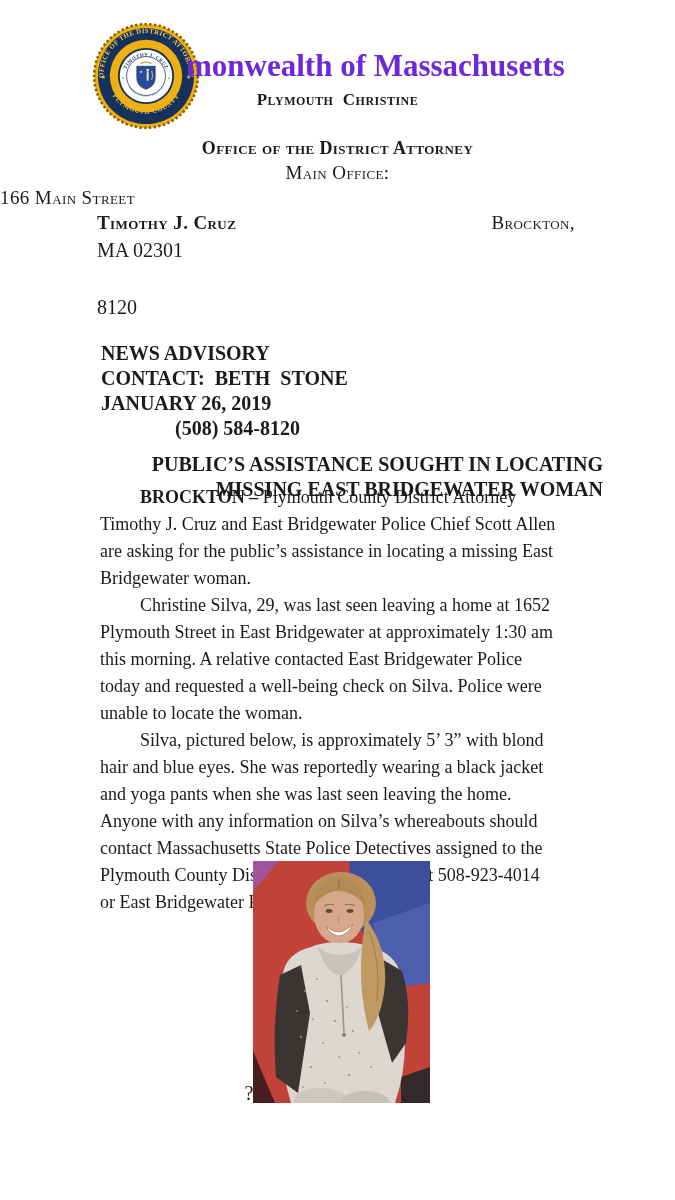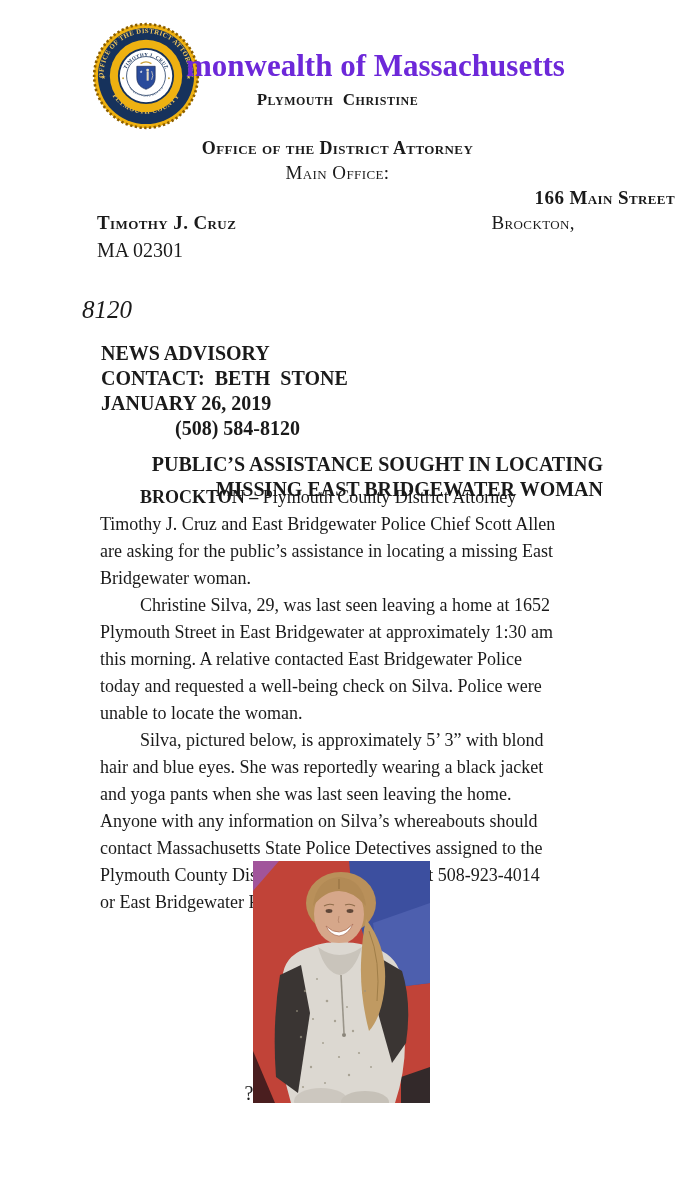--- a/index.html
+++ b/index.html
@@ -19,33 +19,33 @@
   }
   .office-line{
     position:absolute;left:0;top:138px;width:675px;text-align:center;
     font-size:18px;font-weight:bold;font-variant:small-caps;letter-spacing:0.4px;
   }
   .main-office{
     position:absolute;left:0;top:162px;width:675px;text-align:center;
     font-size:19px;font-variant:small-caps;letter-spacing:0.4px;
   }
   .address-line{
-    position:absolute;left:0;top:187px;width:675px;text-align:right;
-    font-size:19px;font-variant:small-caps;letter-spacing:0.4px;font-weight:bold;
+    position:absolute;left:0;top:187px;width:675px;text-align:left;
+    font-size:19px;font-variant:small-caps;letter-spacing:0.4px;
   }
   .hdr-row{position:absolute;left:97px;right:100px;display:flex;justify-content:space-between;align-items:baseline;}
   .row-name{top:212px;}
   .da-name{font-size:19px;font-weight:bold;font-variant:small-caps;letter-spacing:0.4px;}
   .city{font-size:19px;font-variant:small-caps;letter-spacing:0.4px;}
   .state-zip{position:absolute;left:97px;top:239px;font-size:20px;}
   .row-tel{top:271px;}
   .da-title{font-size:13px;font-variant:small-caps;letter-spacing:0.6px;margin-left:8px;position:relative;top:4px;}
   .tel-label{font-size:19px;font-variant:small-caps;}
   .tel-num{font-size:20px;margin-left:14px;}
-  .tel2{position:absolute;left:82px;top:296px;font-size:25px;font-style:italic;}
+  .tel2{position:absolute;left:97px;top:296px;font-size:20px;}
   
   .advisory{position:absolute;left:101px;top:341px;font-size:20px;font-weight:bold;line-height:25px;}
   .advisory .adv-line{white-space:pre;}
   .advisory .indented{margin-left:74px;}
   
   .headline{
     position:absolute;left:0;top:452px;width:591px;text-align:right;
     font-size:20px;font-weight:bold;line-height:25px;white-space:pre;margin-left:12px;
   }
   .body-copy{position:absolute;left:100px;top:484px;width:485px;font-size:18px;line-height:27px;}

